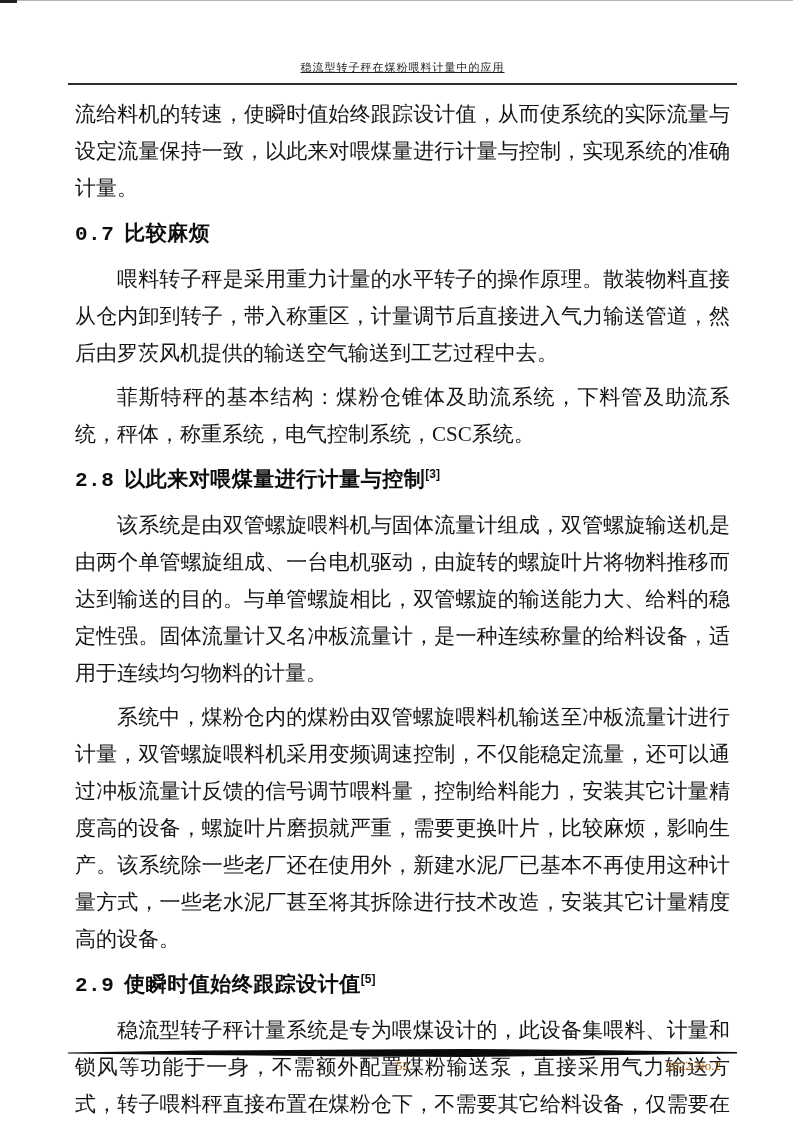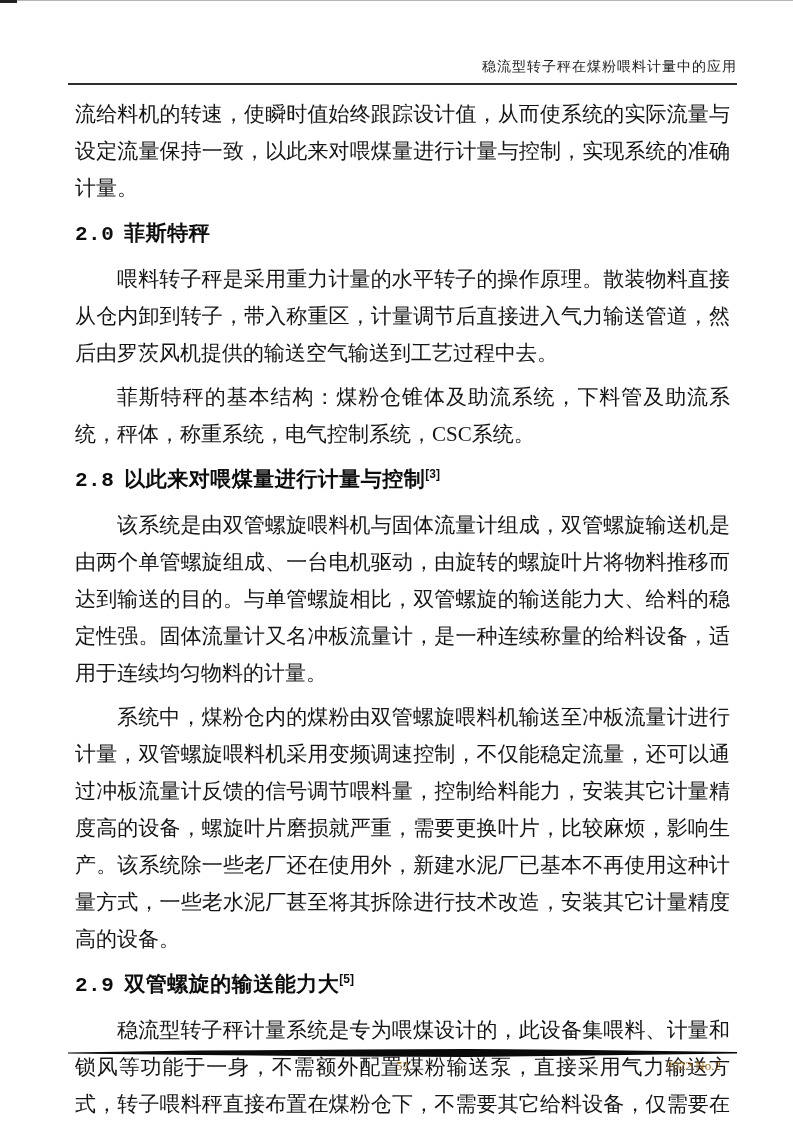--- a/index.html
+++ b/index.html
@@ -29,25 +29,26 @@
     top: 0; left: 0;
     width: 17px;
     height: 3px;
     background: #222222;
   }
   .running-head {
     position: absolute;
     top: 56px;
     left: 68px;
     width: 669px;
-    text-align: right;
-    font-size: 14px;
+    text-align: center;
+    font-size: 11px;
     line-height: 22px;
     letter-spacing: 1px;
     color: #1c1c1c;
+    text-decoration: underline;
   }
   .head-rule {
     position: absolute;
     top: 83px;
     left: 68px;
     width: 669px;
     height: 0;
     border-top: 2px solid #2e2e2e;
   }
   .body-text {
@@ -124,31 +125,31 @@
   <div class="scan-top-line"></div>
   <div class="scan-top-corner"></div>
 
   <div class="running-head">稳流型转子秤在煤粉喂料计量中的应用</div>
   <div class="head-rule"></div>
 
   <div class="body-text">
 
     <p>流给料机的转速，使瞬时值始终跟踪设计值，从而使系统的实际流量与设定流量保持一致，以此来对喂煤量进行计量与控制，实现系统的准确计量。</p>
 
-    <p class="section-heading"><span class="h-number">2.0</span><span>菲斯特秤</span></p>
+    <p class="section-heading"><span class="h-number">0.7</span><span>比较麻烦</span></p>
 
     <p class="para-indent">喂料转子秤是采用重力计量的水平转子的操作原理。散装物料直接从仓内卸到转子，带入称重区，计量调节后直接进入气力输送管道，然后由罗茨风机提供的输送空气输送到工艺过程中去。</p>
     <p class="para-indent">菲斯特秤的基本结构：煤粉仓锥体及助流系统，下料管及助流系统，秤体，称重系统，电气控制系统，CSC系统。</p>
 
     <p class="section-heading"><span class="h-number">2.8</span><span>以此来对喂煤量进行计量与控制</span><sup>[3]</sup></p>
 
     <p class="para-indent">该系统是由双管螺旋喂料机与固体流量计组成，双管螺旋输送机是由两个单管螺旋组成、一台电机驱动，由旋转的螺旋叶片将物料推移而达到输送的目的。与单管螺旋相比，双管螺旋的输送能力大、给料的稳定性强。固体流量计又名冲板流量计，是一种连续称量的给料设备，适用于连续均匀物料的计量。</p>
     <p class="para-indent">系统中，煤粉仓内的煤粉由双管螺旋喂料机输送至冲板流量计进行计量，双管螺旋喂料机采用变频调速控制，不仅能稳定流量，还可以通过冲板流量计反馈的信号调节喂料量，控制给料能力，安装其它计量精度高的设备，螺旋叶片磨损就严重，需要更换叶片，比较麻烦，影响生产。该系统除一些老厂还在使用外，新建水泥厂已基本不再使用这种计量方式，一些老水泥厂甚至将其拆除进行技术改造，安装其它计量精度高的设备。</p>
 
-    <p class="section-heading"><span class="h-number">2.9</span><span>双管螺旋的输送能力大</span><sup>[5]</sup></p>
+    <p class="section-heading"><span class="h-number">2.9</span><span>使瞬时值始终跟踪设计值</span><sup>[5]</sup></p>
 
     <p class="para-indent">稳流型转子秤计量系统是专为喂煤设计的，此设备集喂料、计量和锁风等功能于一身，不需额外配置煤粉输送泵，直接采用气力输送方式，转子喂料秤直接布置在煤粉仓下，不需要其它给料设备，仅需要在煤粉仓下料口至转子秤进料口设置一段喂料溜子即可。转子喂料秤采用的是重力操作水平转子的操作原理，电机采用变频调速，煤粉从仓内卸到转子后，被带入称重区，经过转子秤称重区计量，得到的实测值（实际下料量）反馈到控制器与给定值进行比较，如反馈值偏</p>
 
   </div>
 
   <div class="footer-bar-wrap">
     <svg width="669" height="8" viewBox="0 0 669 8" xmlns="http://www.w3.org/2000/svg">
       <polygon points="0,3.5 130,1.5 290,0.5 400,0 520,1 669,3 669,4.5 520,6.5 400,8 290,7.5 130,6 0,4.5" fill="#0a0a0a"></polygon>
     </svg>
   </div>

